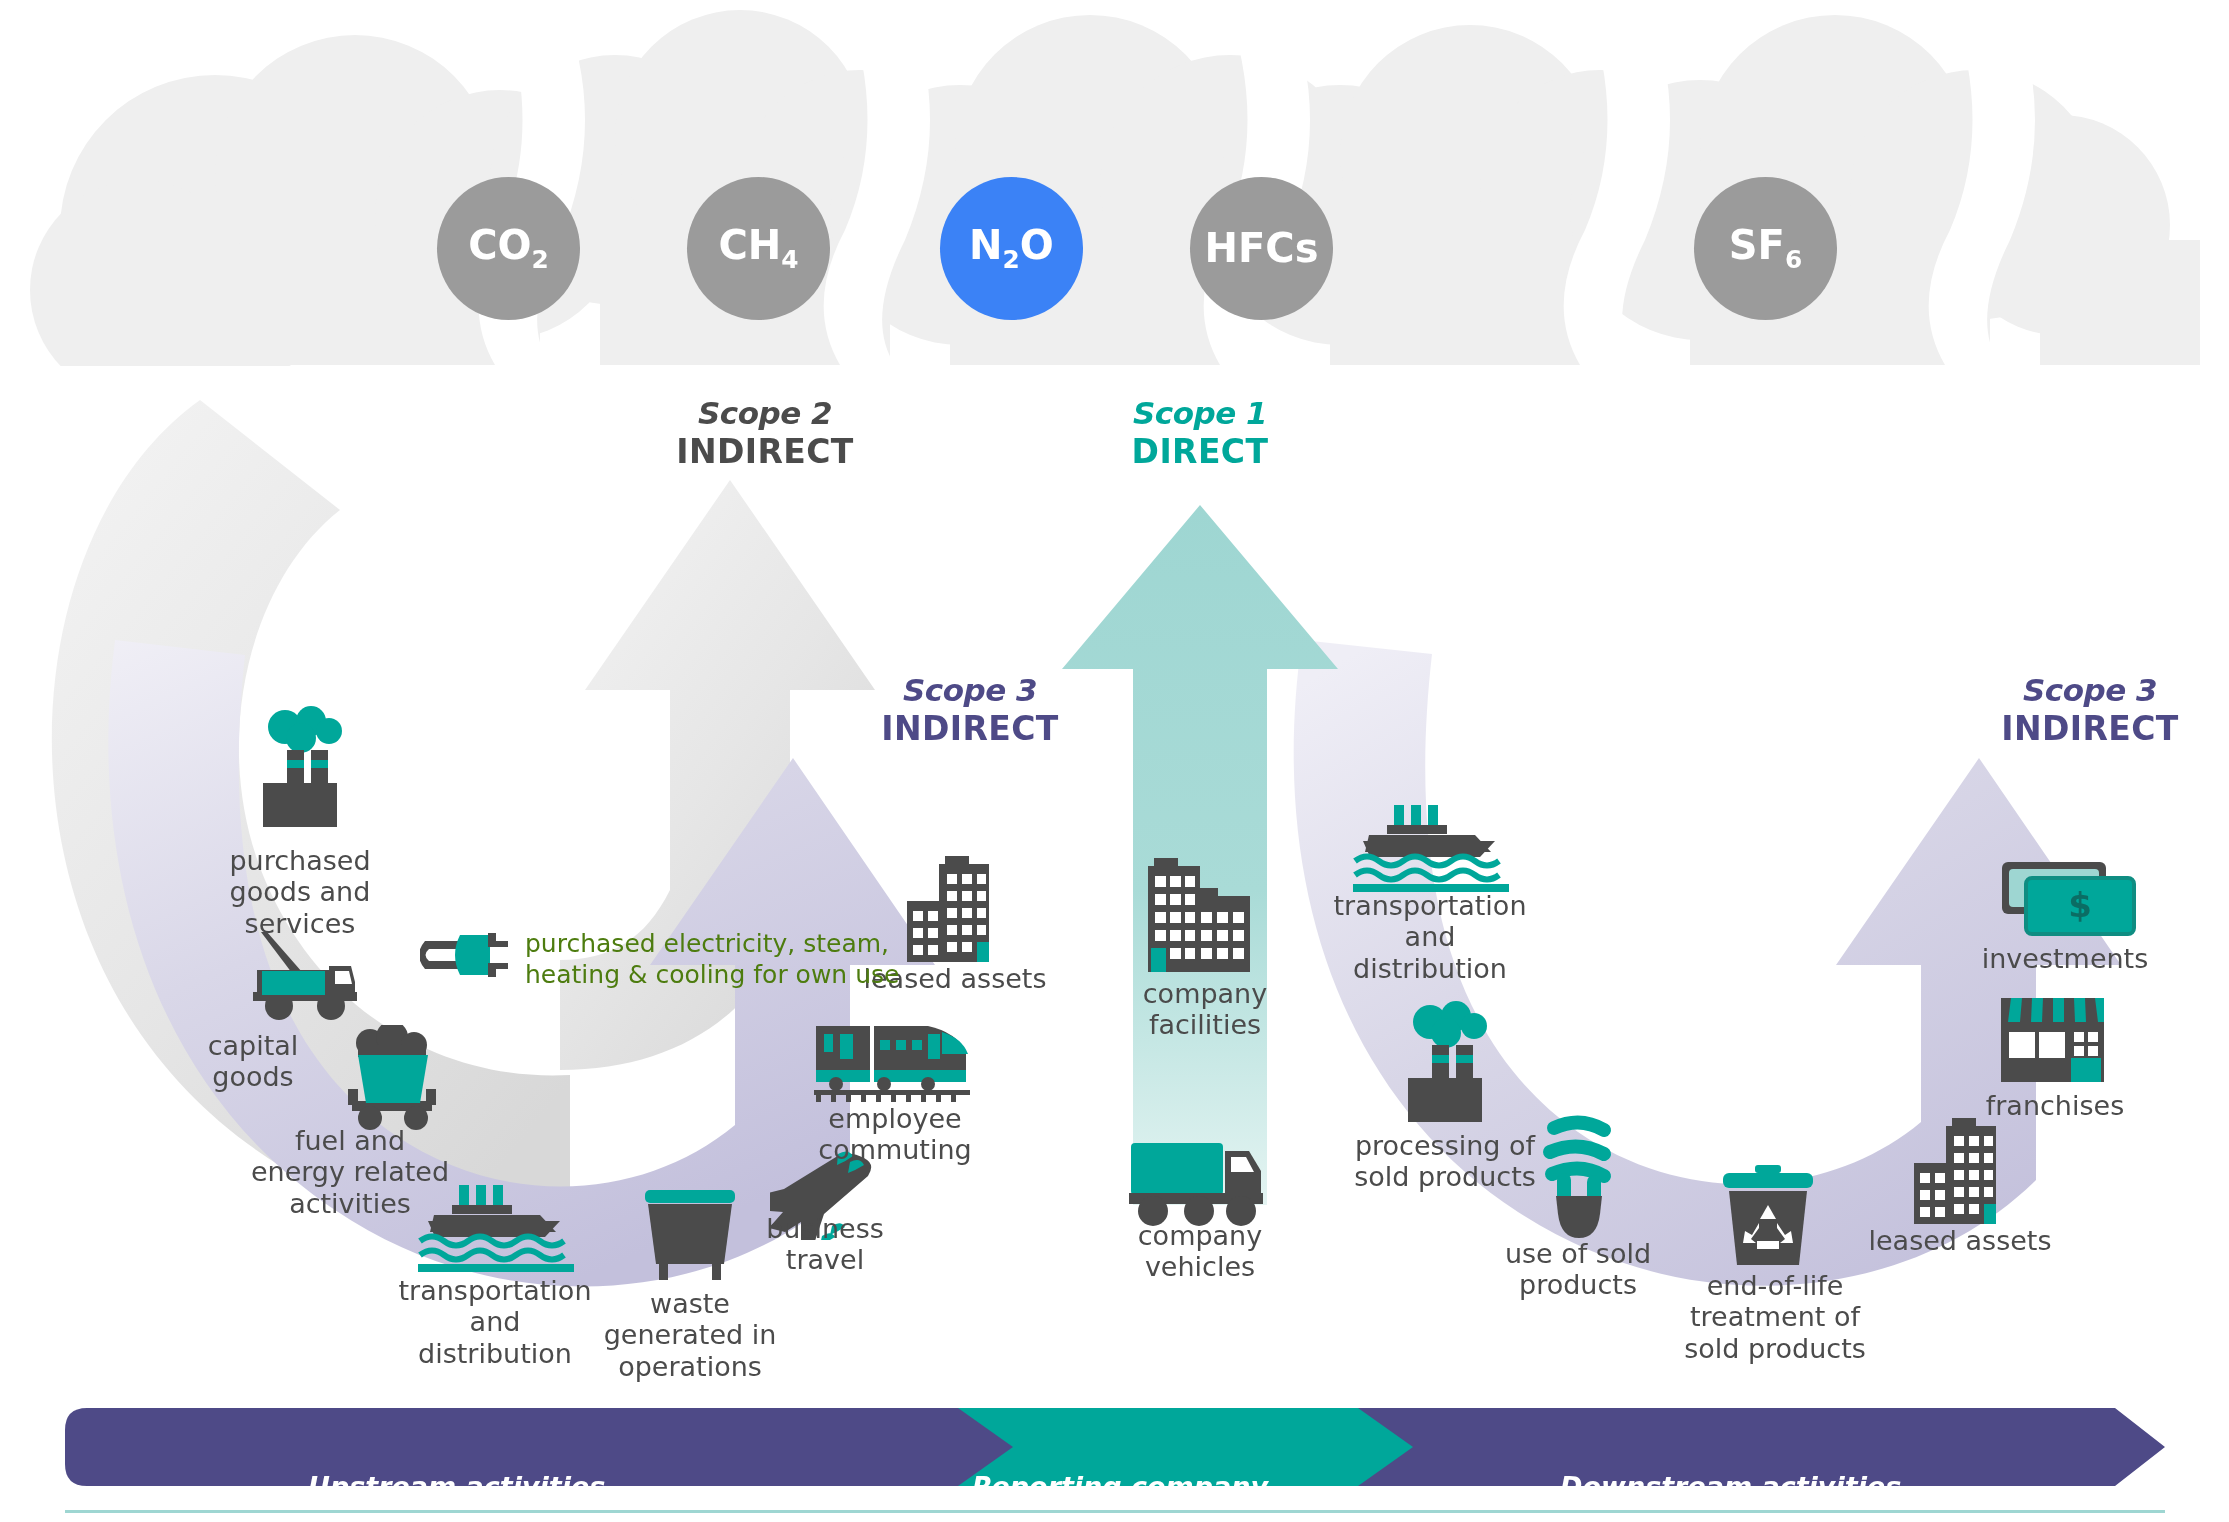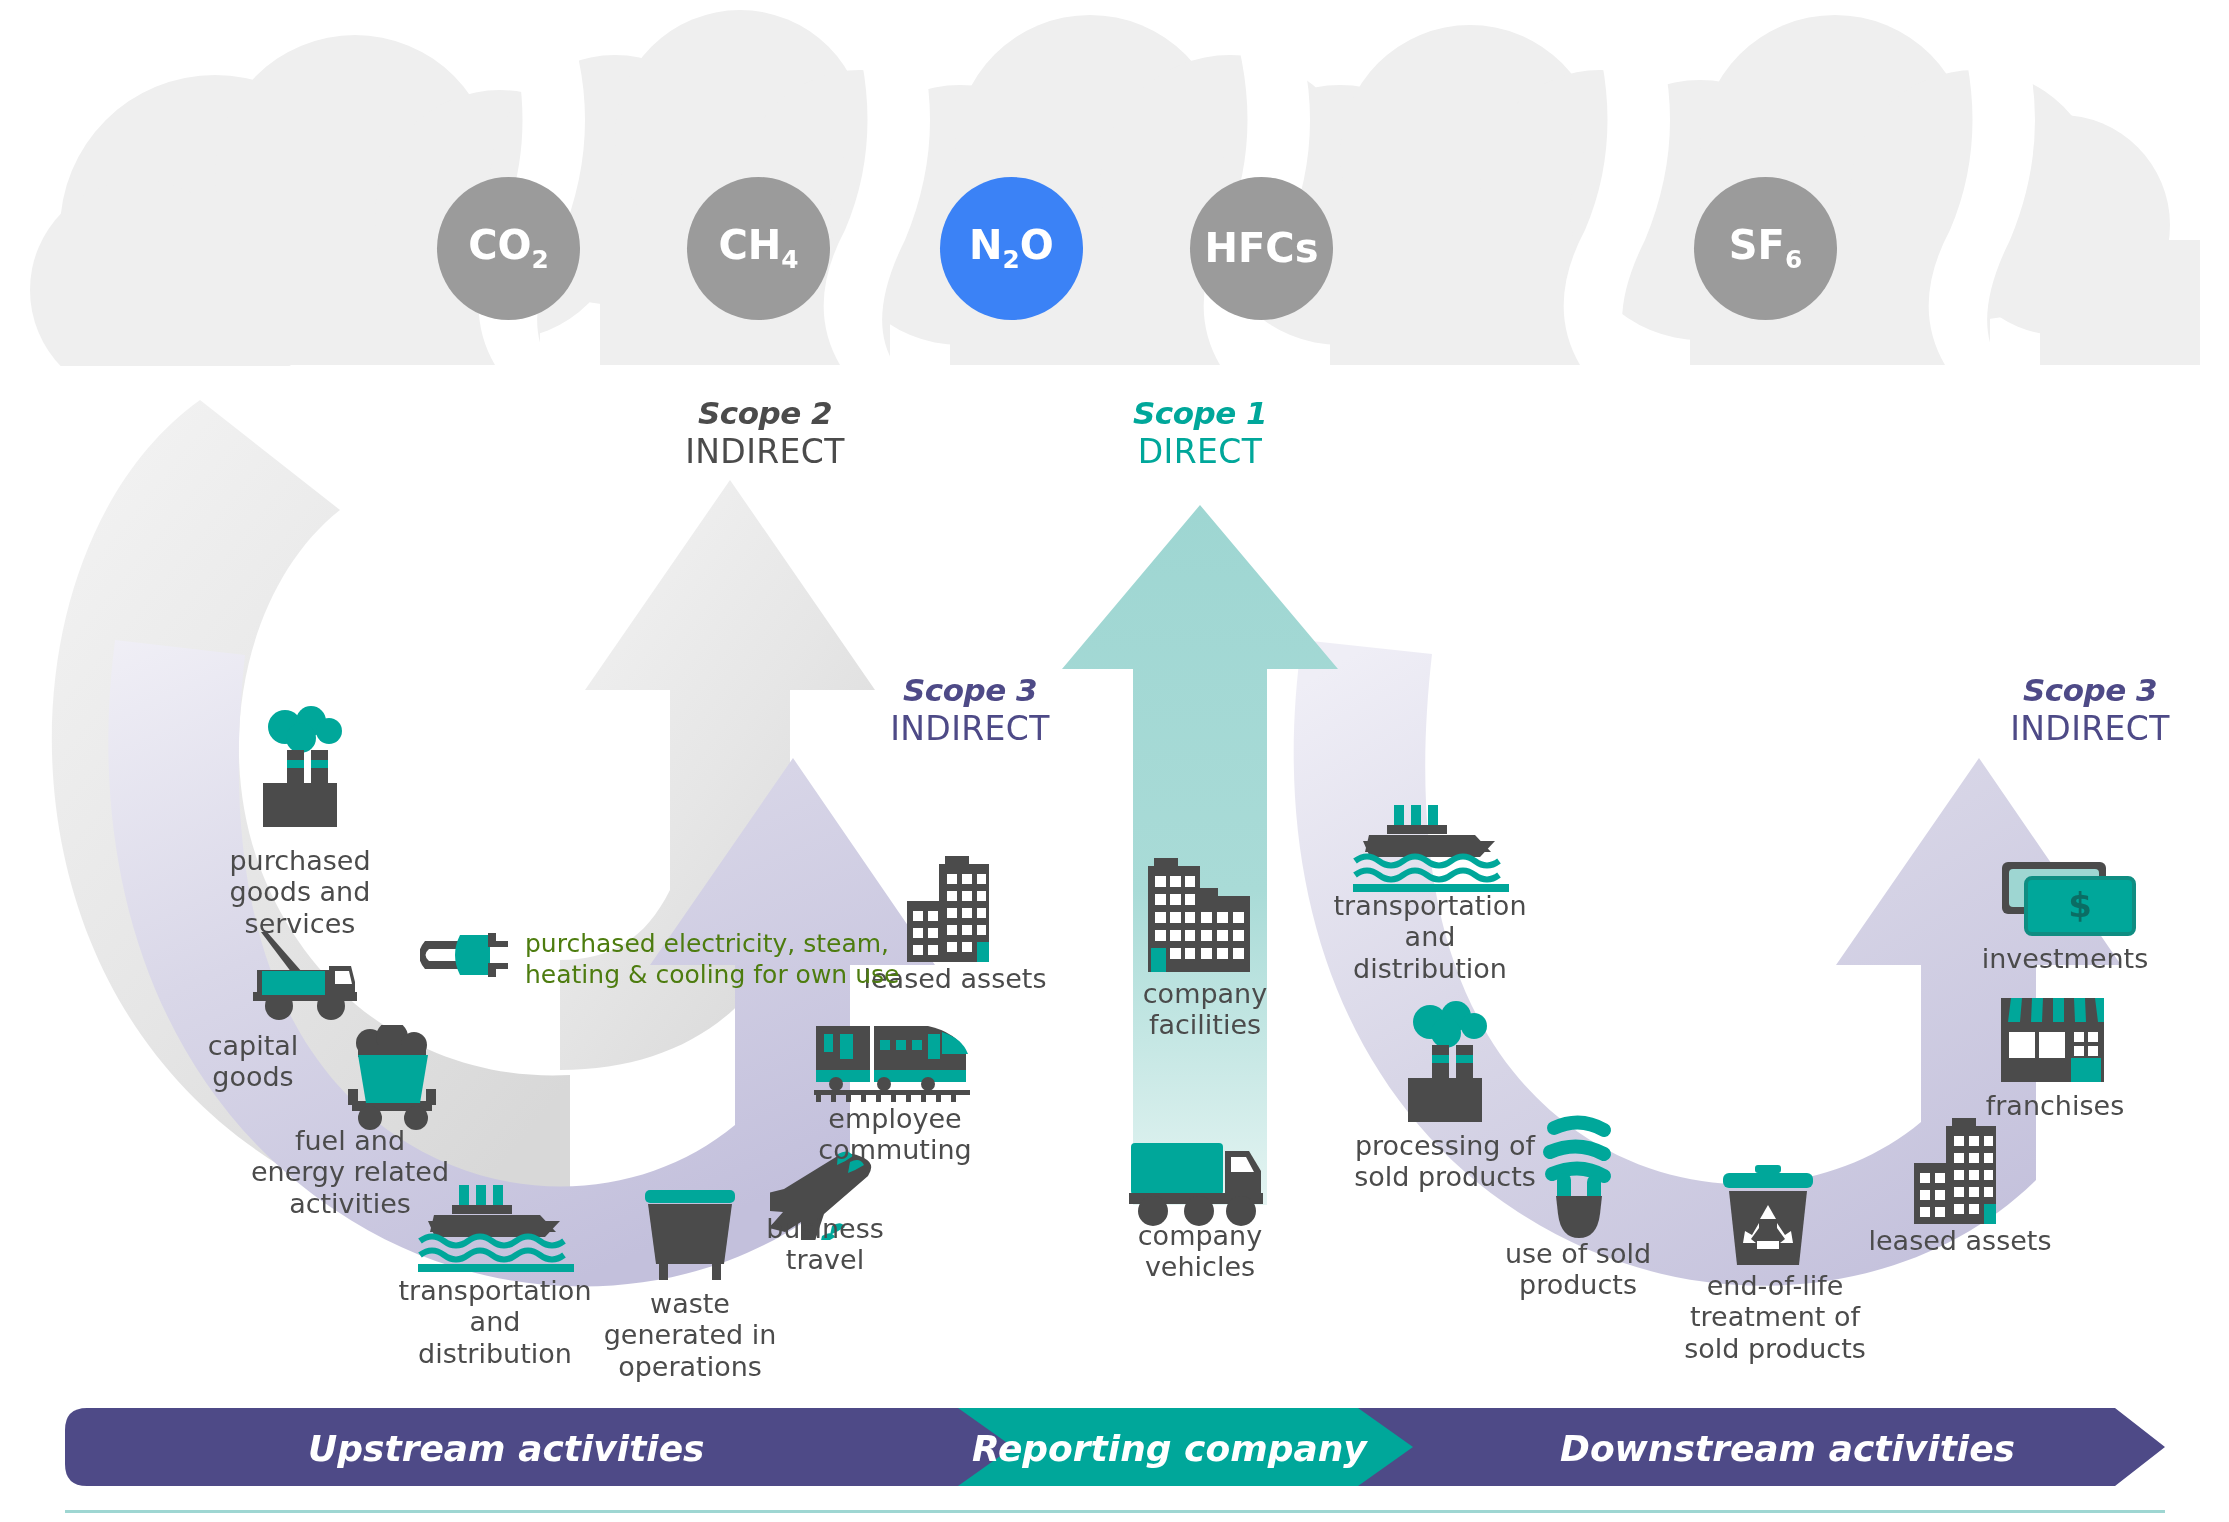--- a/index.html
+++ b/index.html
@@ -4,27 +4,27 @@
 <style>
   html,body{margin:0;padding:0;background:#fff;}
   body{font-family:"DejaVu Sans","Liberation Sans",sans-serif;}
   #stage{position:relative;width:2229px;height:1522px;background:#ffffff;overflow:hidden;}
   .abs{position:absolute;}
   svg{display:block;}
   .lbl{position:absolute;text-align:center;color:#4b4b4b;font-size:27px;line-height:1.16;
        font-family:"DejaVu Sans","Liberation Sans",sans-serif;white-space:pre-line;}
   .scope-title{position:absolute;text-align:center;line-height:1.0;}
   .scope-title .s1{display:block;font-style:italic;font-weight:bold;font-size:31px;letter-spacing:-0.5px;}
-  .scope-title .s2{display:block;font-weight:normal;font-size:33px;letter-spacing:0.4px;margin-top:6px;}
+  .scope-title .s2{display:block;font-weight:bold;font-size:33px;letter-spacing:0.4px;margin-top:6px;}
   .gas-txt{position:absolute;color:#fff;font-weight:bold;font-size:40px;
            font-family:"DejaVu Sans","Liberation Sans",sans-serif;
            width:100%;text-align:center;top:50%;transform:translateY(-52%);}
   .gas-txt sub{font-size:0.62em;}
-  .band-txt{position:absolute;color:#fff;font-style:italic;font-weight:bold;font-size:36px;
-            font-family:"DejaVu Sans","Liberation Sans",sans-serif;white-space:nowrap;}
+  .band-txt{position:absolute;color:#fff;font-style:italic;font-weight:bold;font-size:27px;
+            font-family:"DejaVu Sans","Liberation Sans",sans-serif;white-space:nowrap;margin-top:43px;}
   .plug-txt{position:absolute;color:#4d7c0f;font-size:25px;line-height:1.25;white-space:pre-line;}
 </style>
 </head>
 <body>
 
 <div id="stage">
 
   <svg class="abs" style="left:0px;top:0px;" width="2229" height="400">
     <g fill="#efefef">
       <circle cx="215" cy="230" r="155"></circle>

